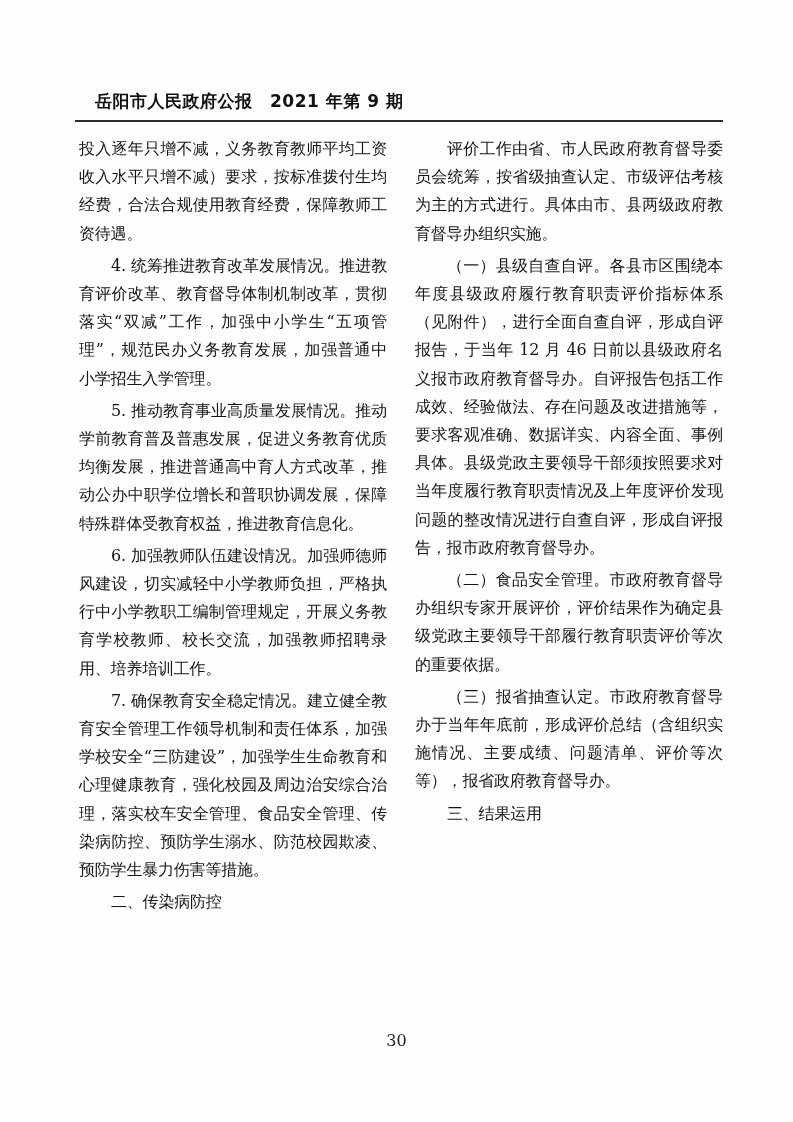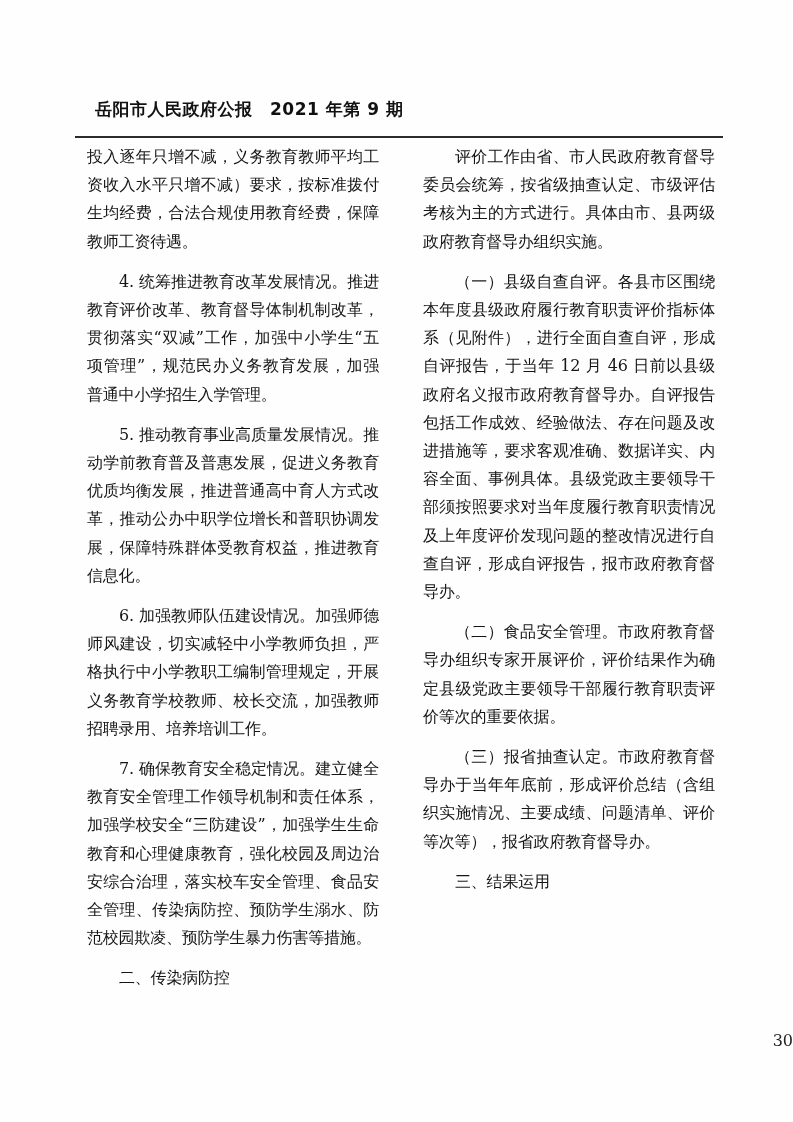--- a/index.html
+++ b/index.html
@@ -19,22 +19,21 @@
     position: absolute;
     inset: 0;
     background: #fefefe;
   }
   .header {
     position: absolute;
     left: 75px;
     top: 90px;
     width: 648px;
     border-bottom: 2px solid #2b2b2b;
-    padding-bottom: 15px;
-    margin-top: 8px;
+    padding-bottom: 7px;
   }
   .header-title {
     display: inline-block;
     padding-left: 20px;
     font-family: "DejaVu Sans", "Liberation Sans", sans-serif;
     font-weight: bold;
     font-size: 17px;
     letter-spacing: 0.5px;
     color: #111;
   }
@@ -49,32 +48,32 @@
   .col {
     width: 316px;
     font-size: 16px;
     line-height: 28.2px;
     text-align: justify;
     text-justify: inter-ideograph;
     letter-spacing: -0.2px;
     color: #151515;
   }
   .col p {
-    margin: 12px;
+    margin: 4px;
     text-indent: 2em;
   }
   .col p.no-indent {
     text-indent: 0;
   }
   .page-number {
     position: absolute;
     top: 1031px;
     left: 0;
     width: 100%;
-    text-align: right;
+    text-align: center;
     font-size: 16px;
     color: #222;
   }
 </style>
 </head>
 <body>
 
 <div class="page">
 
   <div class="header">

